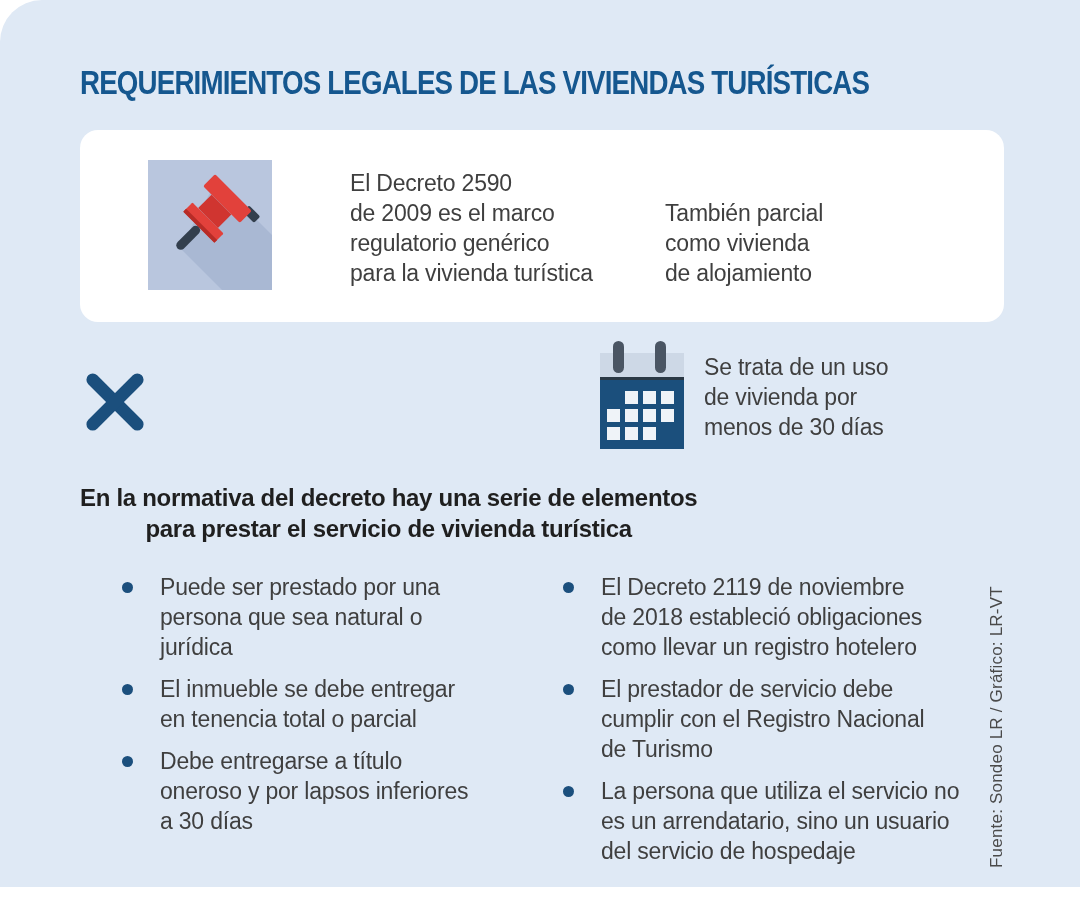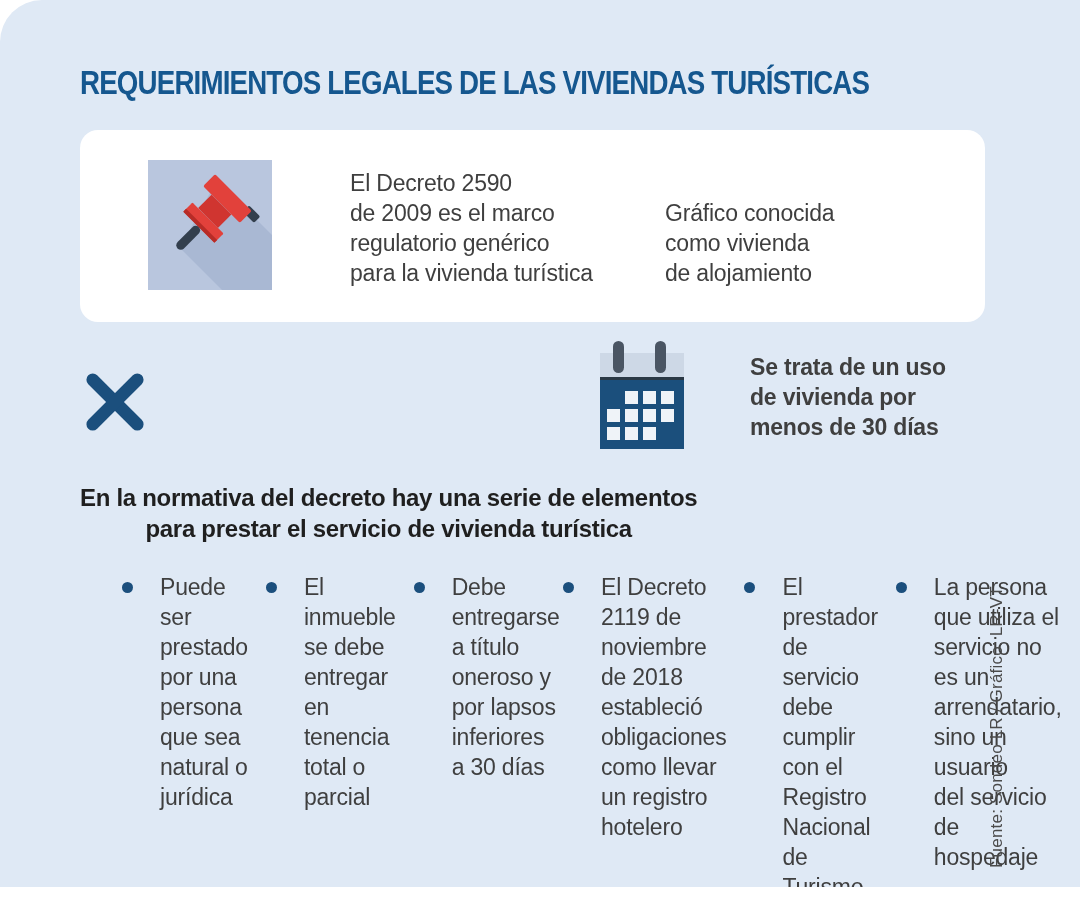--- a/index.html
+++ b/index.html
@@ -16,39 +16,39 @@
     border-top-left-radius:42px;
   }
   .abs{position:absolute;}
   .page-title{
     left:80px;top:64px;
     font-size:33px;font-weight:bold;letter-spacing:-1px;color:var(--accent);
     transform:scaleX(0.84);transform-origin:left top;white-space:nowrap;
   }
   .card{
     left:80px;top:130px;width:905px;height:192px;
-    background:#ffffff;border-radius:18px;
+    background:#ffffff;border-radius:18px;padding-left:19px;
   }
   .pin-box{left:68px;top:30px;width:124px;height:130px;}
   .body-text{
     font-size:23px;line-height:30px;color:var(--text);
     letter-spacing:-0.2px;white-space:pre-line;
   }
   .card-text-1{left:270px;top:38px;}
   .card-text-2{left:585px;top:68px;}
   .x-icon{left:84px;top:368px;width:62px;height:68px;}
   .x-text{left:160px;top:350px;}
   .cal-icon{left:600px;top:341px;width:84px;height:108px;}
-  .cal-text{left:750px;top:352px;font-weight:bold;}
+  .cal-text{left:704px;top:352px;}
   .intro-text{
     left:80px;top:482px;
     font-size:24px;line-height:31px;font-weight:bold;color:var(--intro);
     letter-spacing:-0.3px;white-space:pre-line;text-align:center;
   }
-  .col{display:flex;gap:18px;}
+  .col{display:flex;flex-direction:column;gap:12px;}
   .col-left{left:122px;top:572px;width:420px;}
   .col-right{left:563px;top:572px;width:430px;}
   .bullet-item{display:flex;align-items:flex-start;}
   .bullet-dot{
     flex:0 0 auto;width:11px;height:11px;border-radius:50%;
     background:var(--dark_blue);margin:10px 0 0 0;
   }
   .bullet-item .body-text{margin-left:27px;}
   .source-note{
     left:984px;top:548px;height:320px;width:26px;
@@ -77,21 +77,21 @@
           <rect x="-22" y="0" width="44" height="13" rx="1" fill="#E2413B"></rect>
           <rect x="-22" y="9" width="44" height="4" fill="#B72C27"></rect>
           <rect x="-4.5" y="13" width="9" height="30" rx="4.5" fill="#333F4D"></rect>
         </g>
       </svg>
     </div>
     <div class="abs body-text card-text-1">El Decreto 2590
 de 2009 es el marco
 regulatorio genérico
 para la vivienda turística</div>
-    <div class="abs body-text card-text-2">Gráfico conocida
+    <div class="abs body-text card-text-2">También parcial
 como vivienda
 de alojamiento</div>
   </div>
 
   <div class="abs x-icon">
     <svg width="62" height="68" viewBox="0 0 64 68" aria-hidden="true">
       <line x1="9" y1="11" x2="55" y2="57" stroke="#1B4F7D" stroke-width="13" stroke-linecap="round"></line>
       <line x1="55" y1="11" x2="9" y2="57" stroke="#1B4F7D" stroke-width="13" stroke-linecap="round"></line>
     </svg>
   </div>

